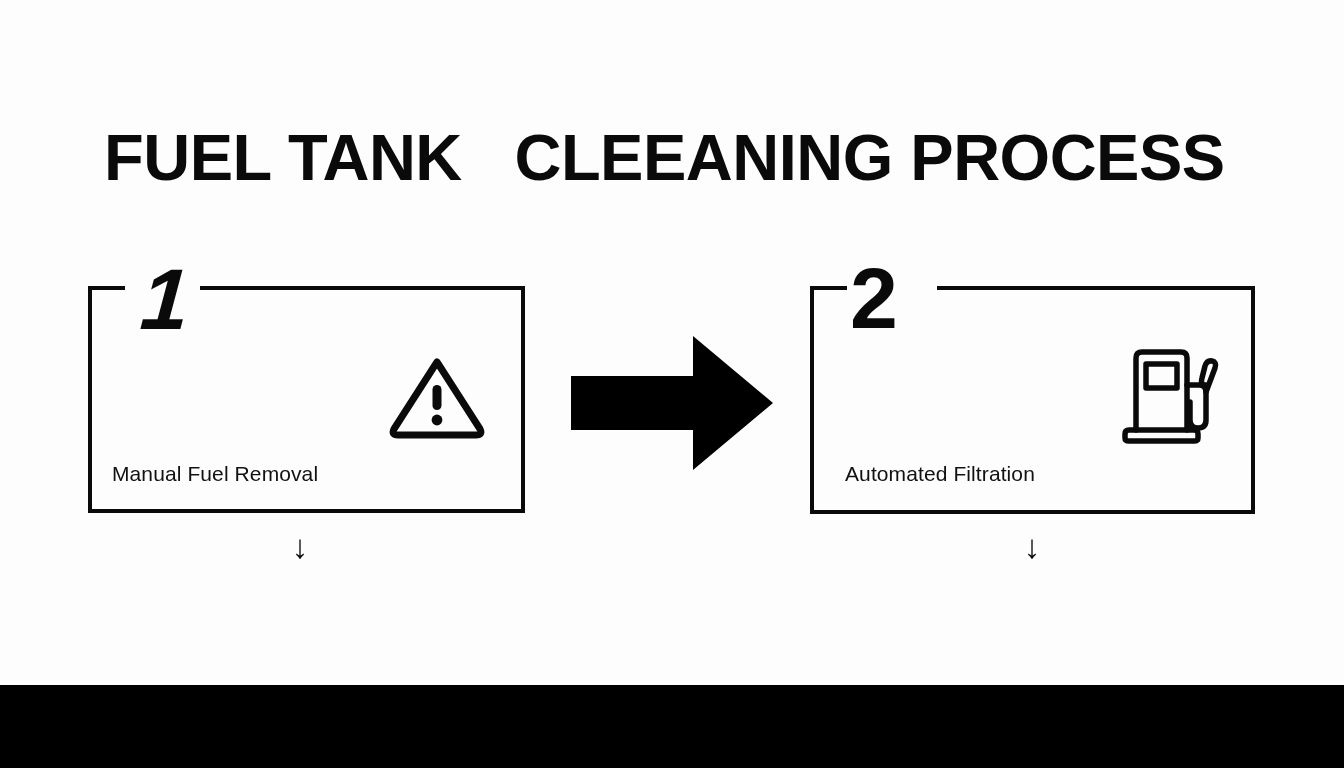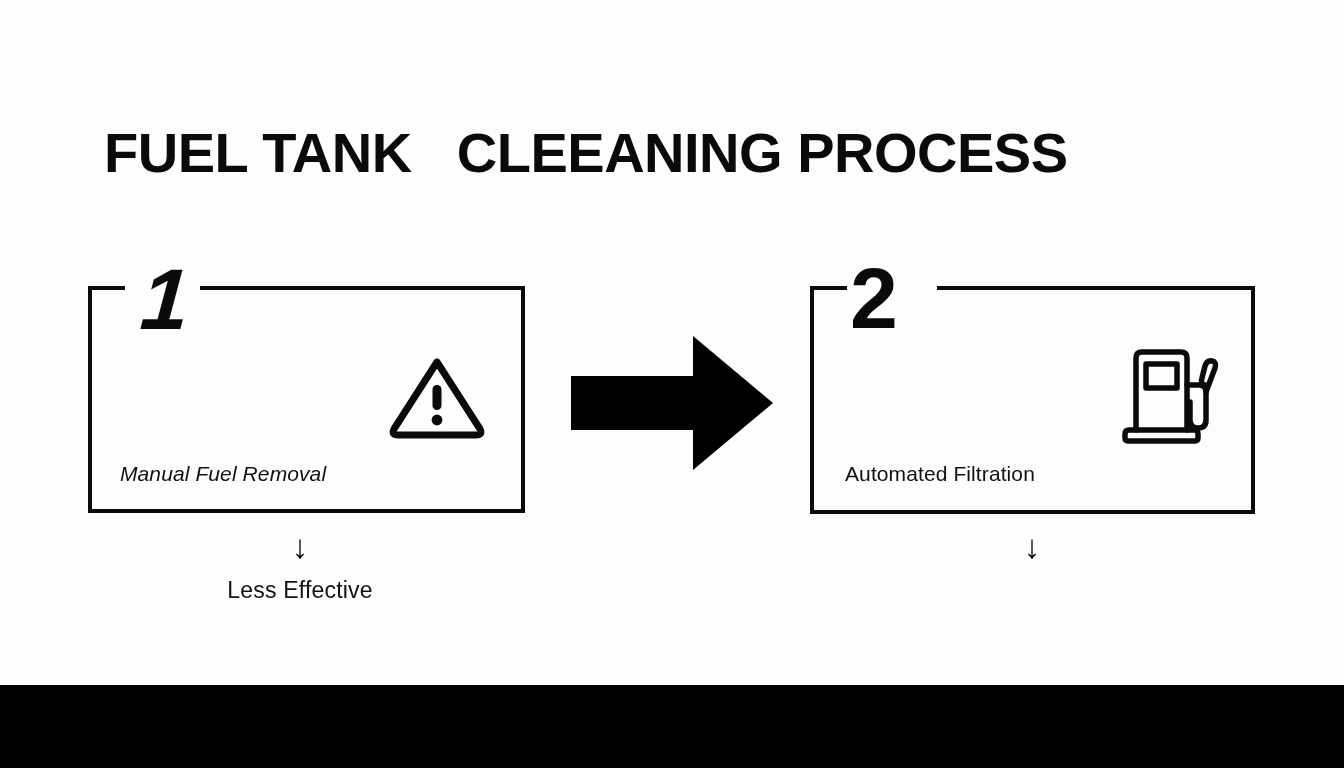--- a/index.html
+++ b/index.html
@@ -19,21 +19,21 @@
     height: 768px;
     background: #fdfdfd;
     overflow: hidden;
   }
 
   
   .title {
     position: absolute;
     left: 104px;
     top: 124px;
-    font-size: 56px;
+    font-size: 65px;
     font-weight: 700;
     letter-spacing: -0.5px;
     color: #0a0a0a;
     white-space: pre;
     line-height: 1.05;
   }
 
   
   .card {
     position: absolute;
@@ -134,21 +134,21 @@
 
   <div class="card" style="left:88px; top:286px; width:437px; height:227px;">
     <div class="card-frame">
       <div class="frame-notch" style="left:33px; width:75px;"></div>
     </div>
   </div>
 
   <div class="step-number slanted" style="left:141px; top:256px;">1</div>
 
 
-  <div class="card-sub" style="left:120px; top:462px; width:300px;font-style:italic;">Manual Fuel Removal</div>
+  <div class="card-sub" style="left:112px; top:462px; width:300px;">Manual Fuel Removal</div>
 
   <div class="card-icon" style="left:387px; top:345px; width:100px; height:100px;">
     <svg viewBox="0 0 100 100" width="100" height="100" aria-hidden="true">
       <path d="M50 17 L93 84 Q96 90 89 90 L11 90 Q4 90 7 84 Z" fill="none" stroke="#0a0a0a" stroke-width="7" stroke-linejoin="round" stroke-linecap="round"></path>
       <rect x="45.5" y="40" width="9" height="25" rx="4.5" fill="#0a0a0a"></rect>
       <circle cx="50" cy="75" r="5.4" fill="#0a0a0a"></circle>
     </svg>
   </div>
 
   <div class="big-arrow">
@@ -180,21 +180,20 @@
 
         <path d="M68 43 L80 43 Q87 43 87 50 L87 78 Q87 86 79 86 Q71 86 71 78 L71 60"></path>
 
         <path d="M87 50 L96 26 Q98 20 93 19 Q88 18 86 24 L83 36 Q81 43 87 43 Z"></path>
       </g>
     </svg>
   </div>
 
   <div class="outcome" style="left:160px; top:530px;">
     <span class="outcome-arrow">↓</span>
-    <span class="outcome-label">Less Effective</span>
   </div>
 
   <div class="outcome" style="left:892px; top:530px;">
     <span class="outcome-arrow">↓</span>
   </div>
 
   <div class="bottom-bar"></div>
 
 </div>
 

